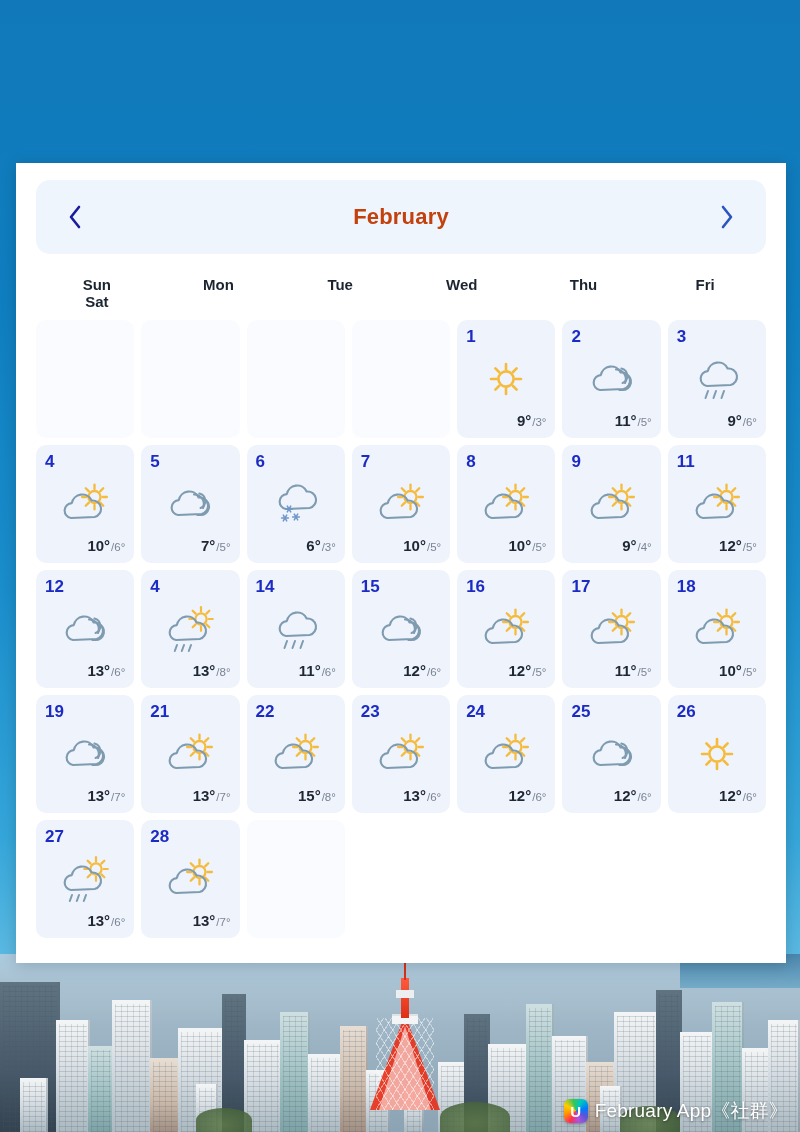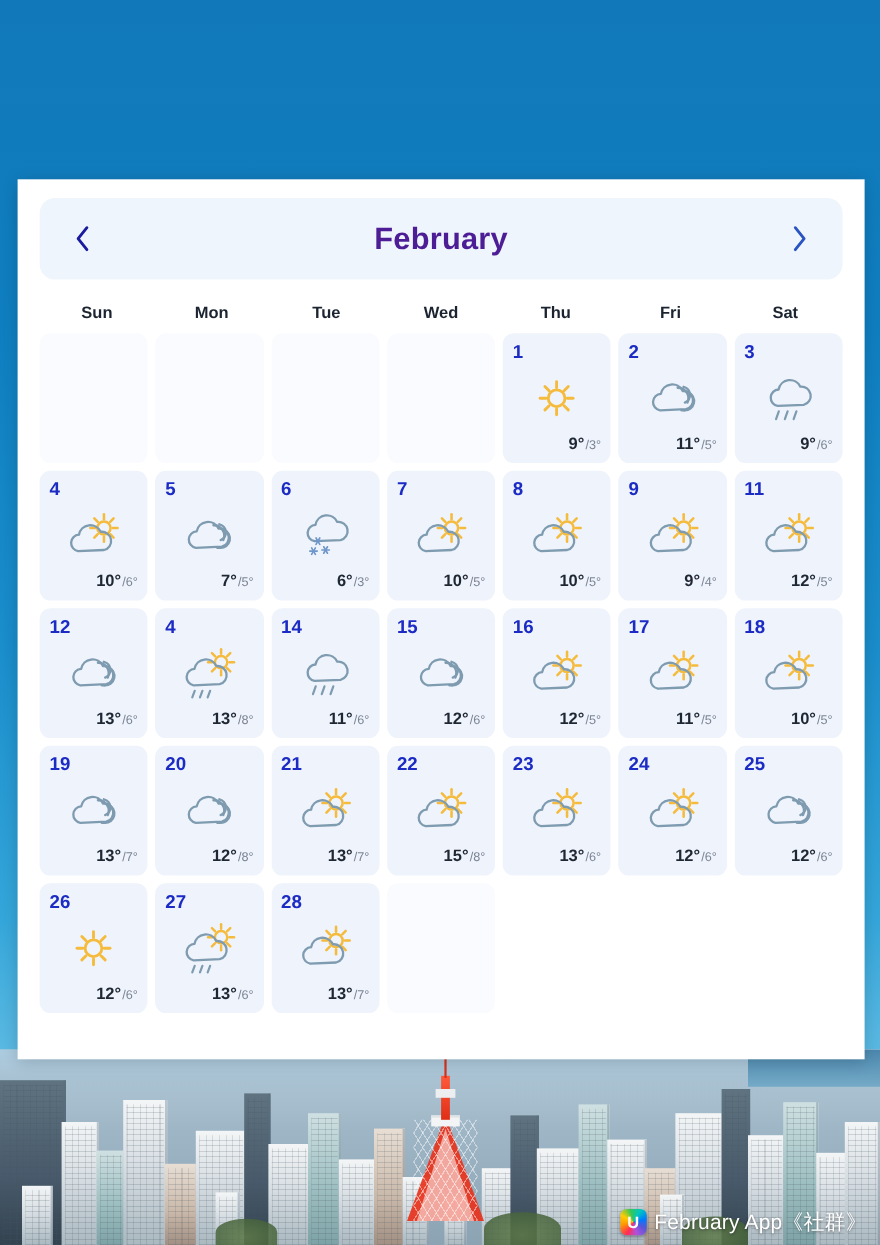--- a/index.html
+++ b/index.html
@@ -128,26 +128,26 @@
     padding: 0 22px;
   }
   .chev {
     width: 34px; height: 40px;
     display:flex; align-items:center; justify-content:center;
     cursor: pointer; user-select:none;
   }
   .chev svg { display:block; }
   .month-title {
     flex: 1; text-align:center;
-    font-size: 28px; font-weight: 700; color: #4c1d95;
+    font-size: 22px; font-weight: 700; color: #c2410c;
     letter-spacing: .2px;
   }
 
   .weekdays {
-    display: grid; grid-template-columns: repeat(7, 1fr);
+    display: grid; grid-template-columns: repeat(6, 1fr);
     margin-top: 22px; margin-bottom: 10px;
   }
   .weekdays div {
     text-align: center; font-size: 15px; font-weight: 700; color: #1b2430;
   }
 
   .grid {
     display: grid; grid-template-columns: repeat(7, 1fr);
     gap: 7px 7px;
   }
@@ -579,35 +579,20 @@
       <g transform="translate(1,2)">
                 <path d="M13 31 a7.5 7.5 0 0 1 .8 -14.9 a10.5 10.5 0 0 1 19.8 -2.6 a8.4 8.4 0 0 1 3 16.5 z" fill="none" stroke="#7e9bb0" stroke-width="2.1" stroke-linejoin="round" stroke-linecap="round"></path>
               </g>
       <path d="M36 33 a8.4 8.4 0 0 0 3.4 -16.3" fill="none" stroke="#7e9bb0" stroke-width="2.1" stroke-linecap="round"></path>
       <path d="M33.4 33 h2.8" fill="none" stroke="#7e9bb0" stroke-width="2.1" stroke-linecap="round"></path>
     </svg>
           </div>
           <div class="temps"><span class="hi">13°</span><span class="lo">/7°</span></div>
         </div>
         <div class="cell">
-          <div class="daynum">20</div>
-          <div class="icon-wrap">
-            <svg width="52" height="44" viewBox="0 0 52 44">
-      <path d="M30 12.5 a9.6 9.6 0 0 1 9 13.5" fill="none" stroke="#7e9bb0" stroke-width="2.1" stroke-linecap="round"></path>
-      <path d="M36.6 26 a7.6 7.6 0 0 0 -1.2 -14.4" fill="none" stroke="#7e9bb0" stroke-width="2.1" stroke-linecap="round"></path>
-      <g transform="translate(1,2)">
-                <path d="M13 31 a7.5 7.5 0 0 1 .8 -14.9 a10.5 10.5 0 0 1 19.8 -2.6 a8.4 8.4 0 0 1 3 16.5 z" fill="none" stroke="#7e9bb0" stroke-width="2.1" stroke-linejoin="round" stroke-linecap="round"></path>
-              </g>
-      <path d="M36 33 a8.4 8.4 0 0 0 3.4 -16.3" fill="none" stroke="#7e9bb0" stroke-width="2.1" stroke-linecap="round"></path>
-      <path d="M33.4 33 h2.8" fill="none" stroke="#7e9bb0" stroke-width="2.1" stroke-linecap="round"></path>
-    </svg>
-          </div>
-          <div class="temps"><span class="hi">12°</span><span class="lo">/8°</span></div>
-        </div>
-        <div class="cell">
           <div class="daynum">21</div>
           <div class="icon-wrap">
             <svg width="54" height="46" viewBox="0 0 54 46">
       <circle cx="36.5" cy="16" r="6" fill="none" stroke="#f5bb3c" stroke-width="2.3"></circle>
       <line x1="44.50" y1="16.00" x2="48.90" y2="16.00" stroke="#f5bb3c" stroke-width="2.3" stroke-linecap="round"></line>
               <line x1="42.16" y1="21.66" x2="45.27" y2="24.77" stroke="#f5bb3c" stroke-width="2.3" stroke-linecap="round"></line>
               <line x1="36.50" y1="24.00" x2="36.50" y2="28.40" stroke="#f5bb3c" stroke-width="2.3" stroke-linecap="round"></line>
               <line x1="30.84" y1="21.66" x2="27.73" y2="24.77" stroke="#f5bb3c" stroke-width="2.3" stroke-linecap="round"></line>
               <line x1="28.50" y1="16.00" x2="24.10" y2="16.00" stroke="#f5bb3c" stroke-width="2.3" stroke-linecap="round"></line>
               <line x1="30.84" y1="10.34" x2="27.73" y2="7.23" stroke="#f5bb3c" stroke-width="2.3" stroke-linecap="round"></line>

